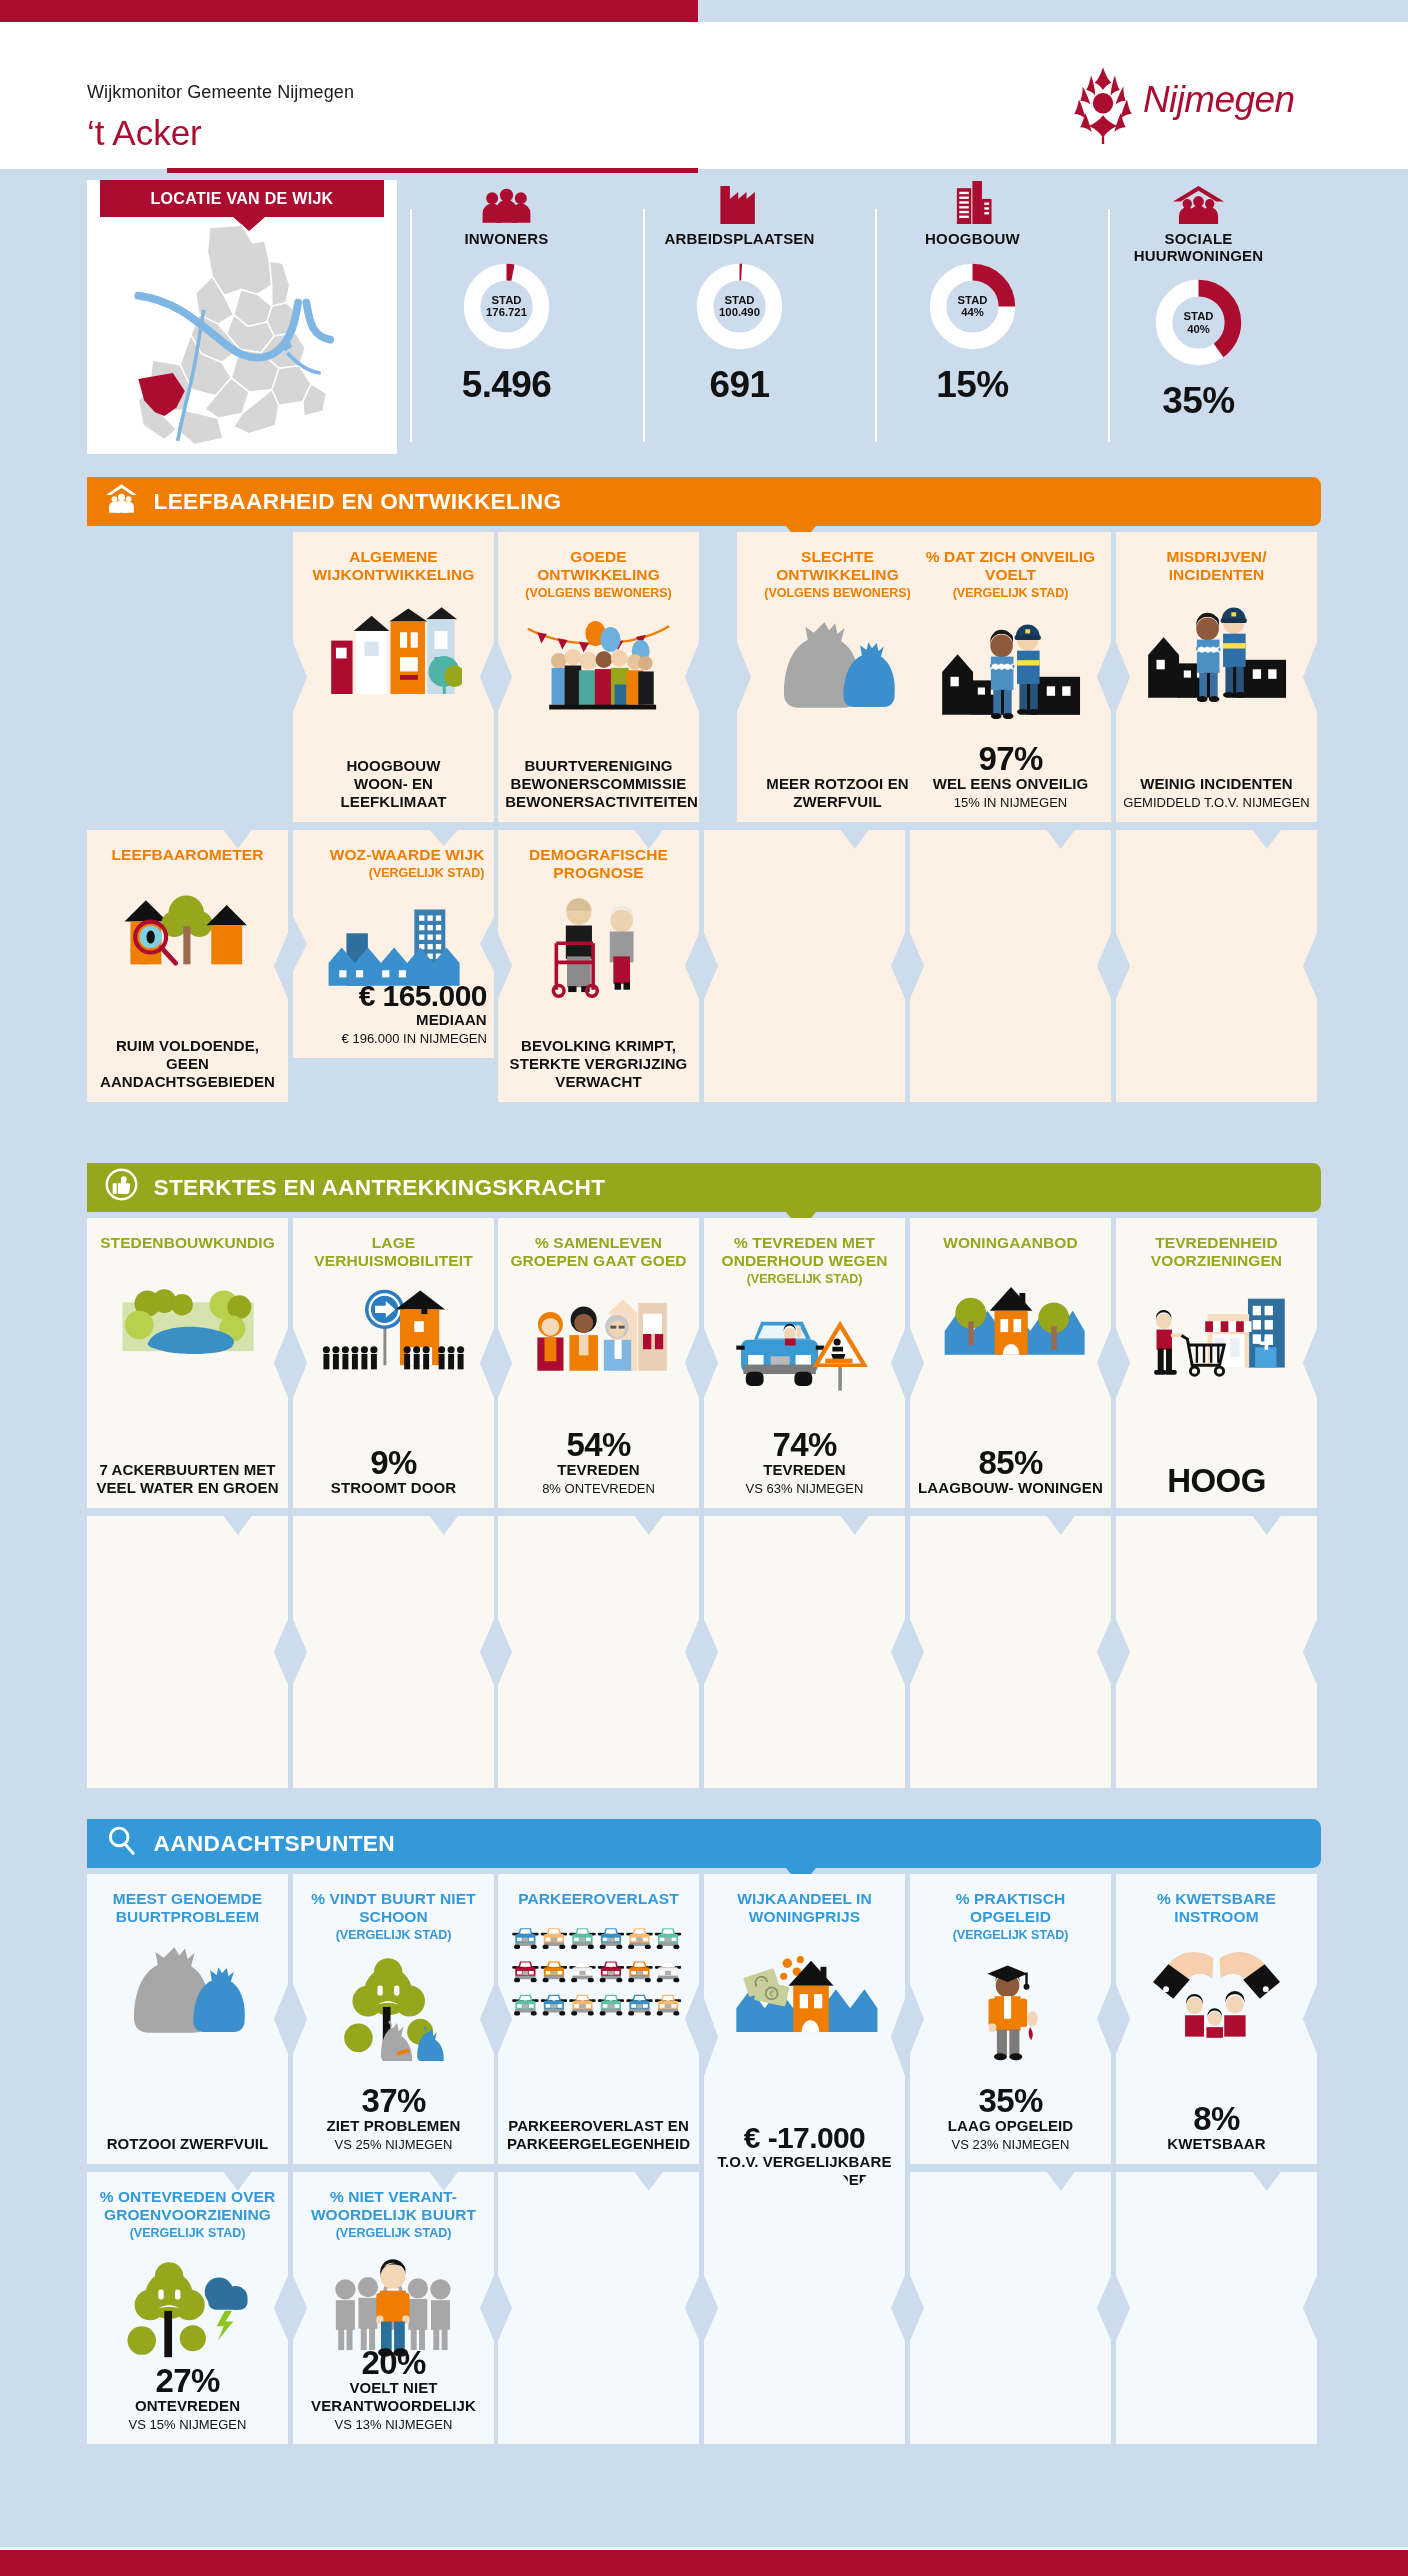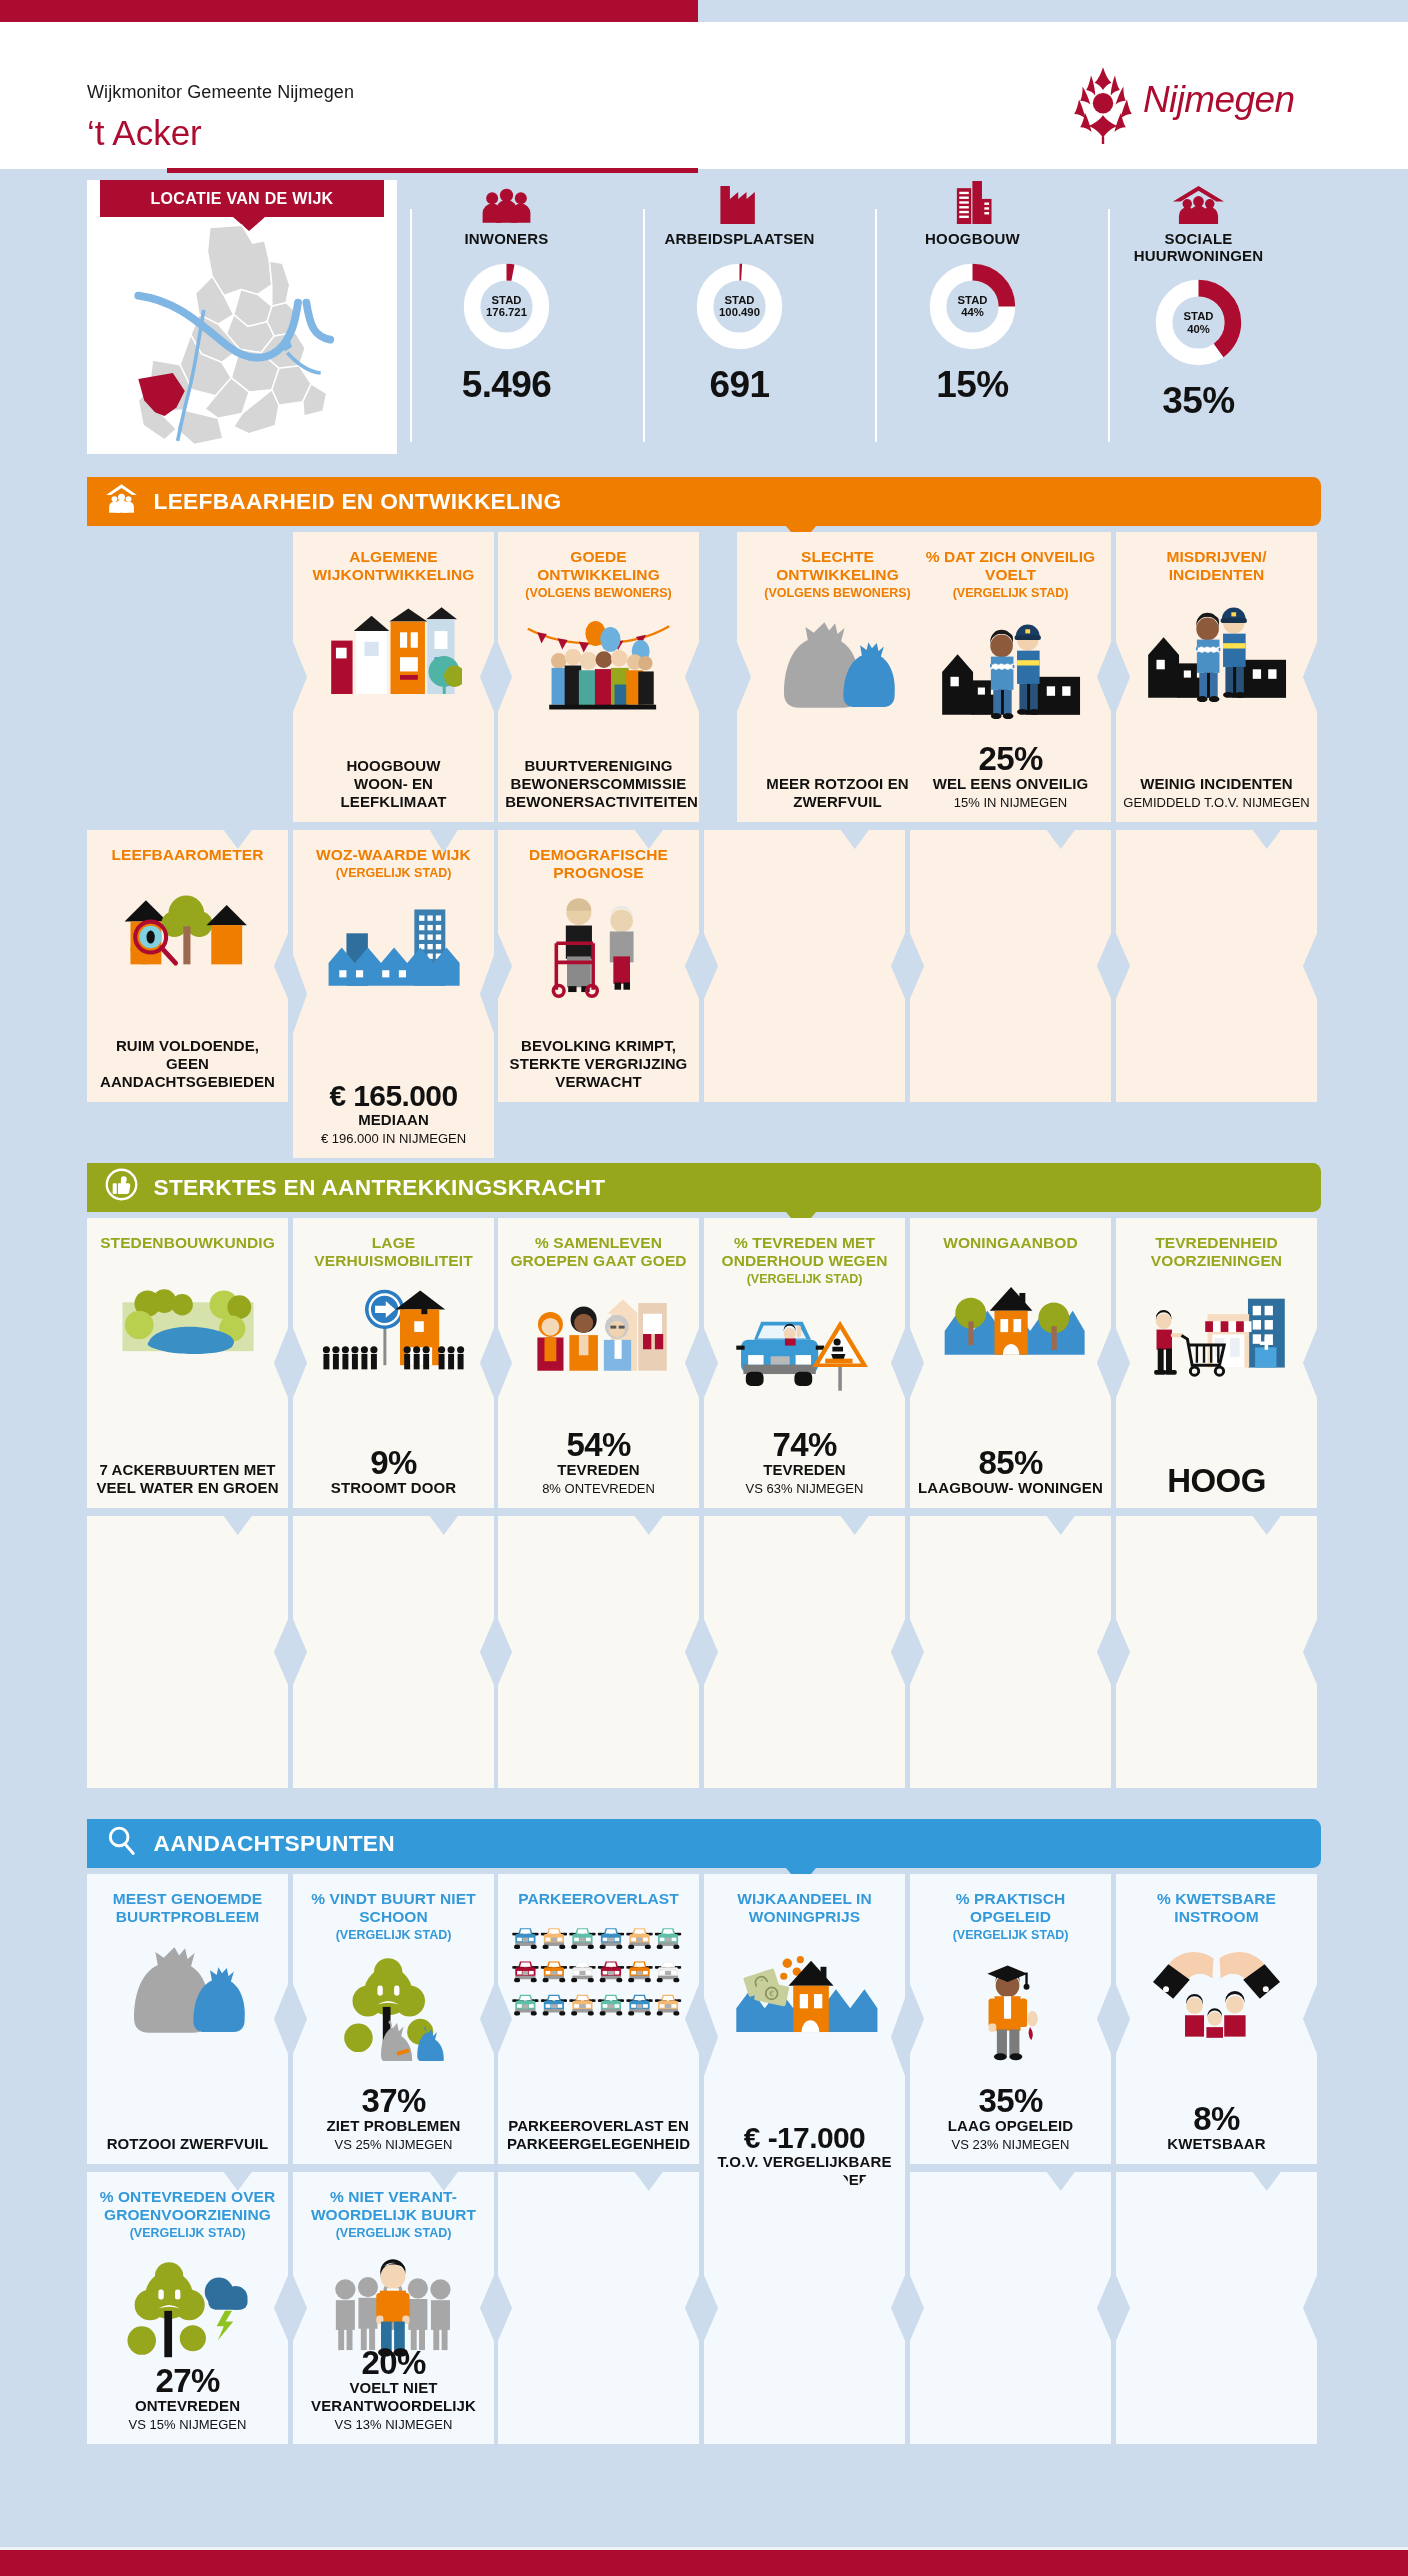--- a/index.html
+++ b/index.html
@@ -442,21 +442,21 @@
                   <rect x="136" y="60" width="38" height="56" fill="#2f6fa8"></rect>
                   <rect x="136" y="76" width="38" height="9" fill="#ffe14d"></rect>
                   <rect x="140" y="116" width="13" height="44" fill="#28527a"></rect>
                   <rect x="158" y="116" width="13" height="44" fill="#28527a"></rect>
                   <ellipse cx="145" cy="163" rx="9" ry="5" fill="#111"></ellipse>
                   <ellipse cx="165" cy="163" rx="9" ry="5" fill="#111"></ellipse>
                 </g>
               </svg>
             </div>
             <div class="card-foot">
-              <div class="big-num">25%</div>
+              <div class="big-num">97%</div>
               <div class="foot-bold">WEL EENS ONVEILIG</div>
               <div class="foot-sm">15% IN NIJMEGEN</div>
             </div>
           </div>
           <div class="card" style="left:1029px; height:290px;">
             <div class="card-title">MISDRIJVEN/ INCIDENTEN</div>
             <div class="card-art" style="margin-top:10.7px;height:110px;">
               <svg width="149" height="104" viewBox="0 0 250 175">
                 <g fill="#111">
                   <path d="M10 96 L36 66 L62 96 v72 H10Z"></path>
@@ -519,21 +519,21 @@
                 <circle cx="58" cy="96" r="26" fill="none" stroke="#ab0c2f" stroke-width="7"></circle>
                 <circle cx="58" cy="96" r="19" fill="#7fd0e0"></circle>
                 <ellipse cx="58" cy="96" rx="7" ry="11" fill="#111"></ellipse>
                 <line x1="76" y1="114" x2="100" y2="140" stroke="#ab0c2f" stroke-width="8" stroke-linecap="round"></line>
               </svg>
             </div>
             <div class="card-foot">
               <div class="foot-bold">RUIM VOLDOENDE, GEEN AANDACHTSGEBIEDEN</div>
             </div>
           </div>
-          <div class="card notch" style="left:206px; height:328px;">
+          <div class="card notch" style="left:206px; height:228px;text-align:right;">
             <div class="card-title">WOZ-WAARDE WIJK</div>
             <div class="card-sub">(VERGELIJK STAD)</div>
             <div class="card-art" style="margin-top:10.7px;height:110px;">
               <svg width="137" height="78" viewBox="0 0 230 130">
                 <rect x="150" y="2" width="52" height="128" fill="#3a7fb0"></rect>
                 <g fill="#fff">
                   <rect x="158" y="12" width="9" height="9"></rect>
                   <rect x="172" y="12" width="9" height="9"></rect>
                   <rect x="186" y="12" width="9" height="9"></rect>
                   <rect x="158" y="28" width="9" height="9"></rect>

